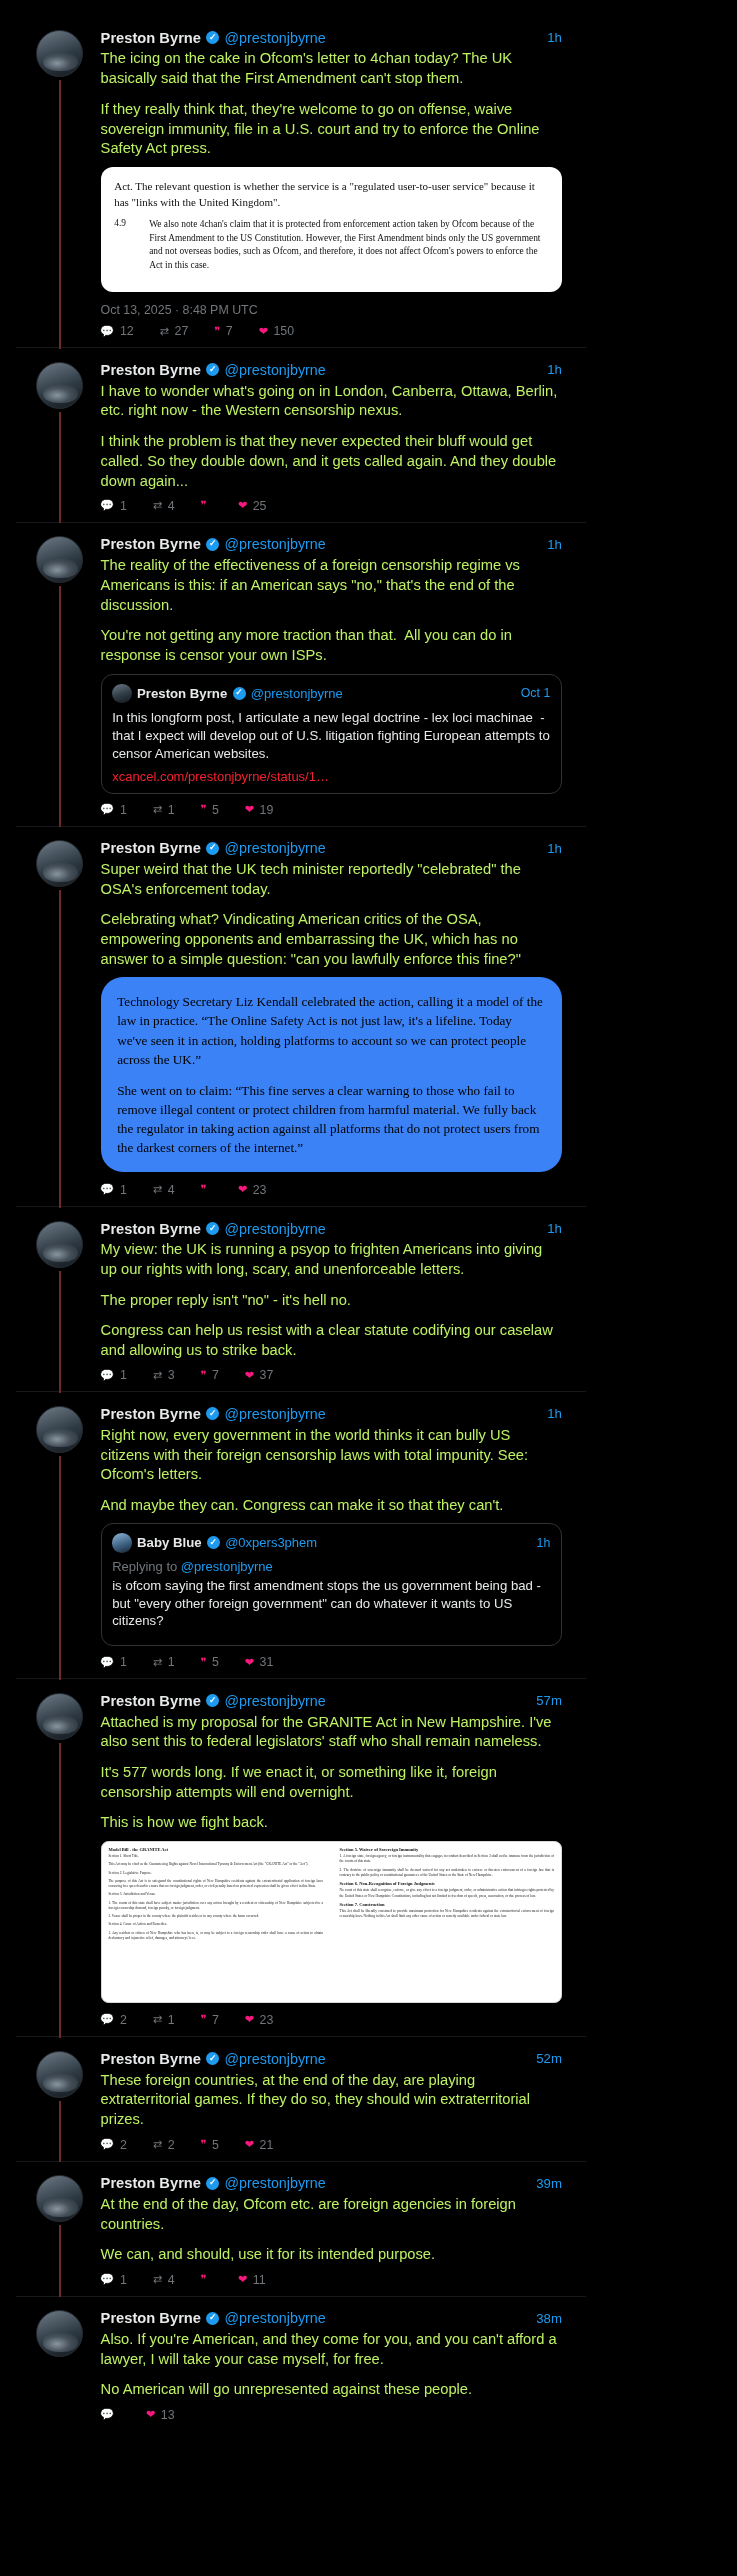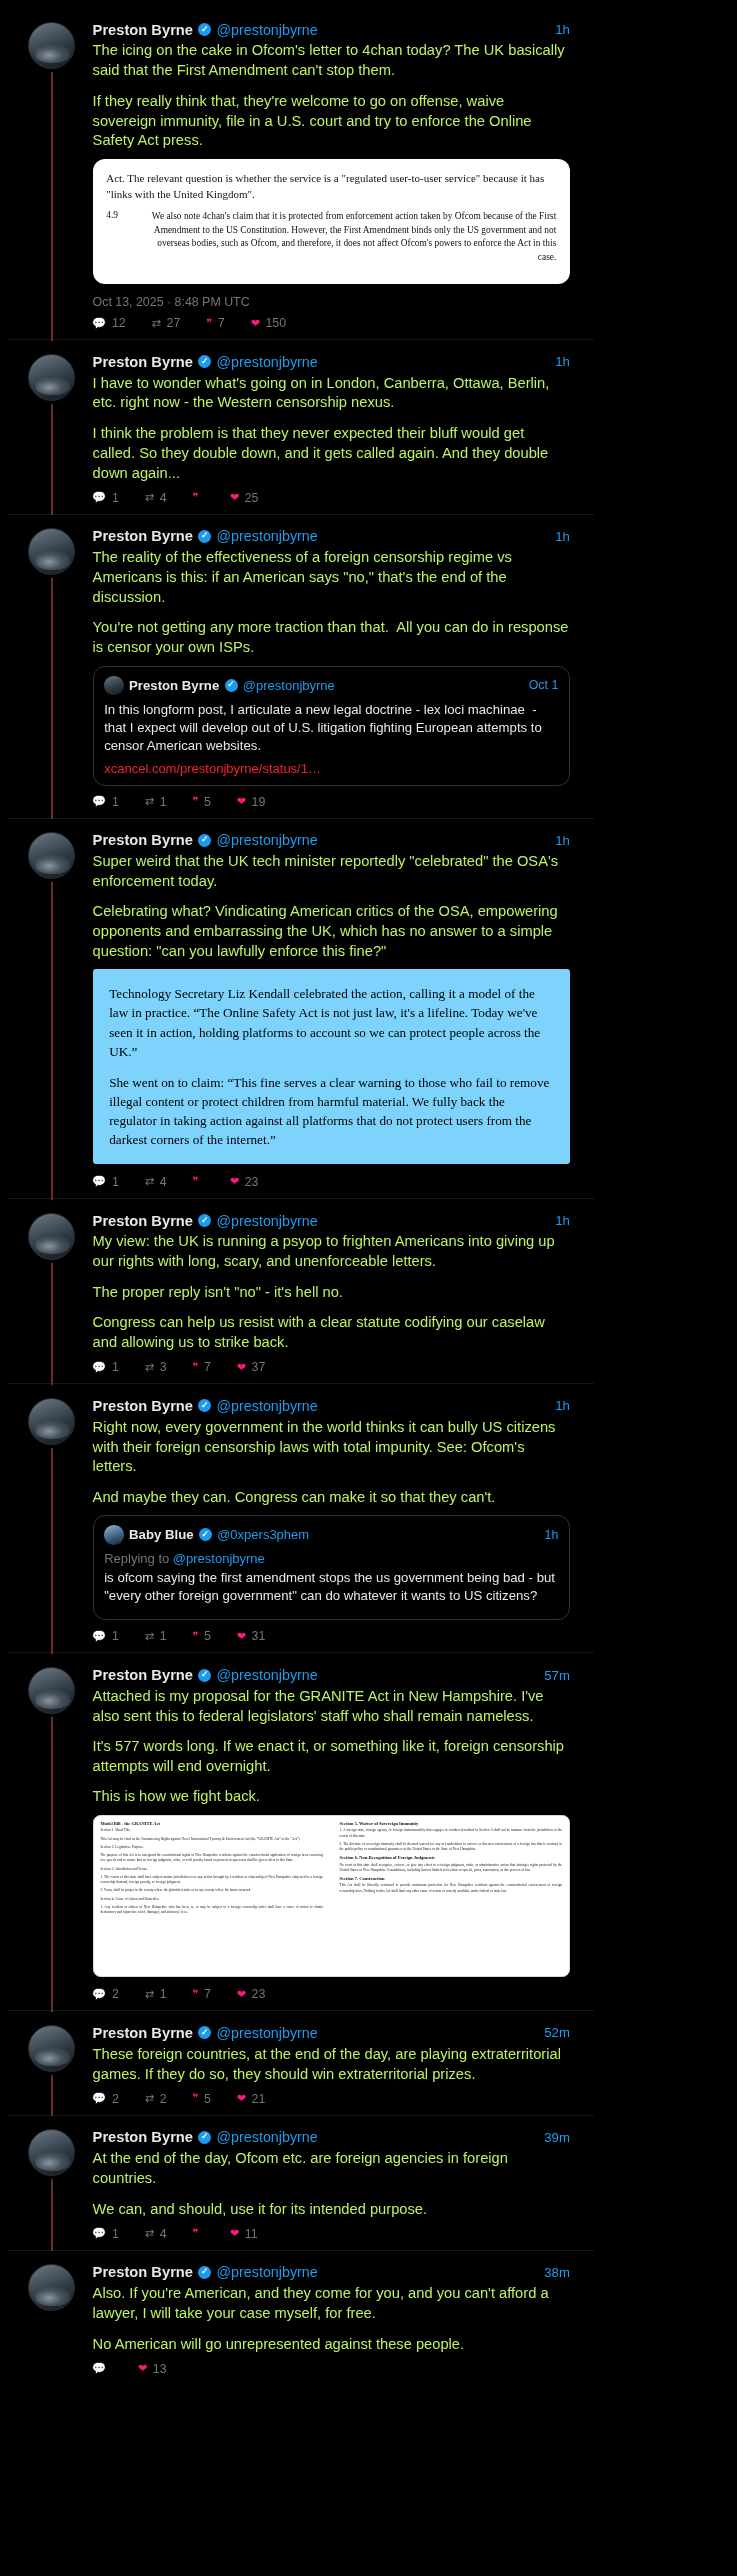--- a/index.html
+++ b/index.html
@@ -8,21 +8,21 @@
     background: #000;
     font-family: "Liberation Sans", sans-serif;
   }
   body {
     width: 738px;
     color: #e7e9ea;
   }
   .thread {
     width: 602px;
     background: #000;
-    padding: 8px;
+    padding: 16px;
   }
   .tweet {
     position: relative;
     display: flex;
     padding: 13.6px 19.6px 6px 19.6px;
     border-bottom: 0.8px solid #16181c;
   }
   .tweet.no-border { border-bottom: none; }
   .left-col {
     width: 65px;
@@ -140,27 +140,26 @@
     font-family: "Liberation Serif", serif;
     font-size: 9.4px;
     color: #111;
   }
   .doc-row .txt {
     flex: 1 1 auto;
     font-family: "Liberation Serif", serif;
     font-size: 9.4px;
     line-height: 1.45;
     color: #111;
-    text-align: right;
   }
   
   .quote-card {
-    background: #7dd3fc;
+    background: #3b82f6;
     color: #000;
-    border-radius: 3px;
+    border-radius: 22px;
     padding: 15px 16.6px;
     margin: 3px 0 10.6px 0;
   }
   .quote-card p {
     margin: 0 0 12px 0;
     font-family: "Liberation Serif", serif;
     font-size: 13.2px;
     line-height: 1.45;
     color: #000;
   }

